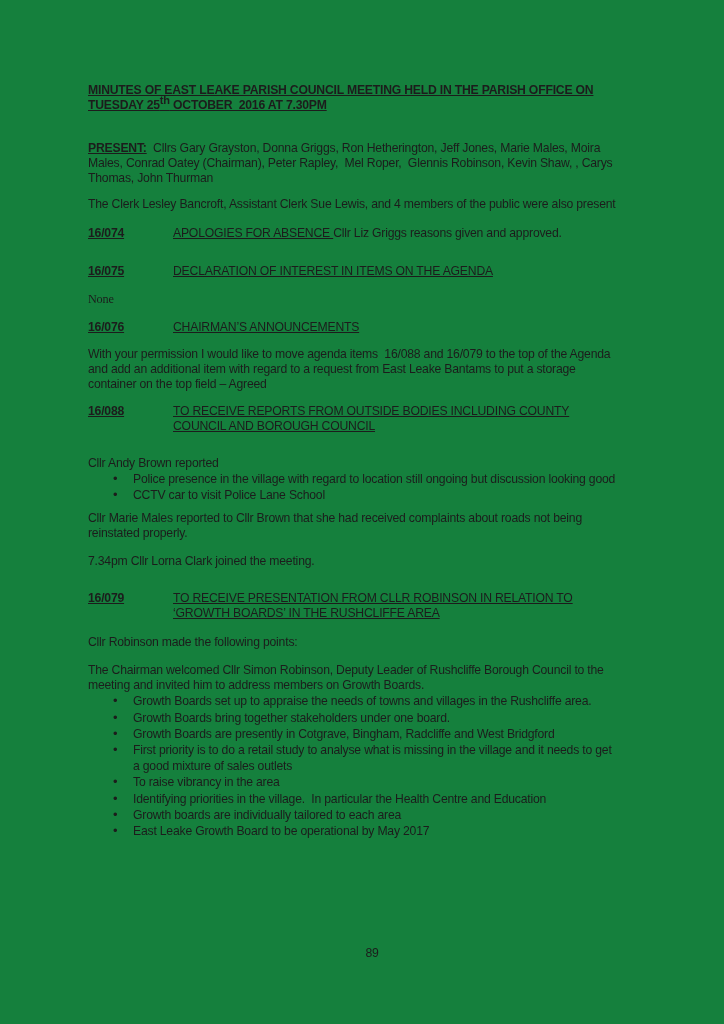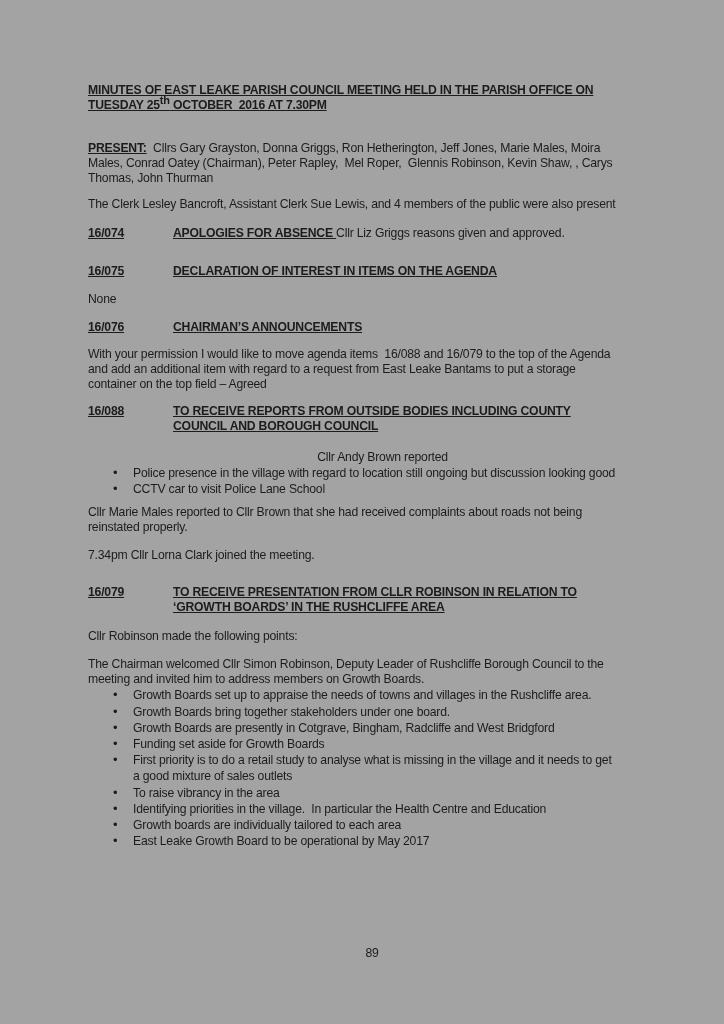--- a/index.html
+++ b/index.html
@@ -6,21 +6,21 @@
     margin: 0;
     padding: 0;
     background: #ffffff;
   }
   .page {
     position: relative;
     width: 724px;
     height: 1024px;
     box-sizing: border-box;
     padding: 83px 47px 0 88px;
-    background: #a3a3a3;
+    background: #15803d;
     color: #1c1c1c;
     font-family: "Liberation Sans", "DejaVu Sans", sans-serif;
     font-size: 12.2px;
     line-height: 15px;
     letter-spacing: -0.2px;
     overflow: hidden;
   }
   .title {
     margin: 0;
     font-size: 12.2px;
@@ -39,25 +39,25 @@
     white-space: pre;
   }
   .bold-underline {
     font-weight: 700;
     text-decoration: underline;
   }
   .mt-present   { margin-top: 28px; }
   .mt-clerk     { margin-top: 11px; }
   .mt-row-074   { margin-top: 14px; }
   .mt-row-075   { margin-top: 23px; }
-  .mt-none      { margin-top: 13px; }
+  .mt-none      { margin-top: 13px; font-family: Liberation Serif, serif; }
   .mt-row-076   { margin-top: 13px; }
   .mt-para-076  { margin-top: 12px; }
   .mt-row-088   { margin-top: 12px; }
-  .mt-andy      { margin-top: 16px; text-align: center; }
+  .mt-andy      { margin-top: 22px; }
   .mt-ul-088    { margin-top: 17px; }
   .mt-marie     { margin-top: 8px;  }
   .mt-time      { margin-top: 13px; }
   .mt-row-079   { margin-top: 22px; }
   .mt-chairman  { margin-top: 13px; }
   .mt-points    { margin-top: 14px; }
   .mt-ul-079    { margin-top: 12px; }
   .section-row {
     display: flex;
     align-items: flex-start;
@@ -67,21 +67,21 @@
     width: 85px;
     font-weight: 700;
     text-decoration: underline;
     white-space: pre;
   }
   .sec-heading {
     flex: 1 1 auto;
     white-space: pre;
   }
   .sec-heading .head {
-    font-weight: 700;
+    font-weight: 400;
     text-decoration: underline;
     text-align: center;
   }
   .bullet-list {
     margin: 0;
     padding: 0;
     list-style: none;
     line-height: 16.2px;
   }
   .bullet-list li {
@@ -166,21 +166,20 @@
 
   <p class="para mt-points">Cllr Robinson made the following points:</p>
 
   <p class="para mt-chairman">The Chairman welcomed Cllr Simon Robinson, Deputy Leader of Rushcliffe Borough Council to the
 meeting and invited him to address members on Growth Boards.</p>
 
   <ul class="bullet-list mt-ul-079">
     <li>Growth Boards set up to appraise the needs of towns and villages in the Rushcliffe area.</li>
     <li>Growth Boards bring together stakeholders under one board.</li>
     <li>Growth Boards are presently in Cotgrave, Bingham, Radcliffe and West Bridgford</li>
-    <li>Funding set aside for Growth Boards</li>
     <li>First priority is to do a retail study to analyse what is missing in the village and it needs to get
 a good mixture of sales outlets</li>
     <li>To raise vibrancy in the area</li>
     <li>Identifying priorities in the village.  In particular the Health Centre and Education</li>
     <li>Growth boards are individually tailored to each area</li>
     <li>East Leake Growth Board to be operational by May 2017</li>
   </ul>
 
   <div class="footer">89</div>
 

